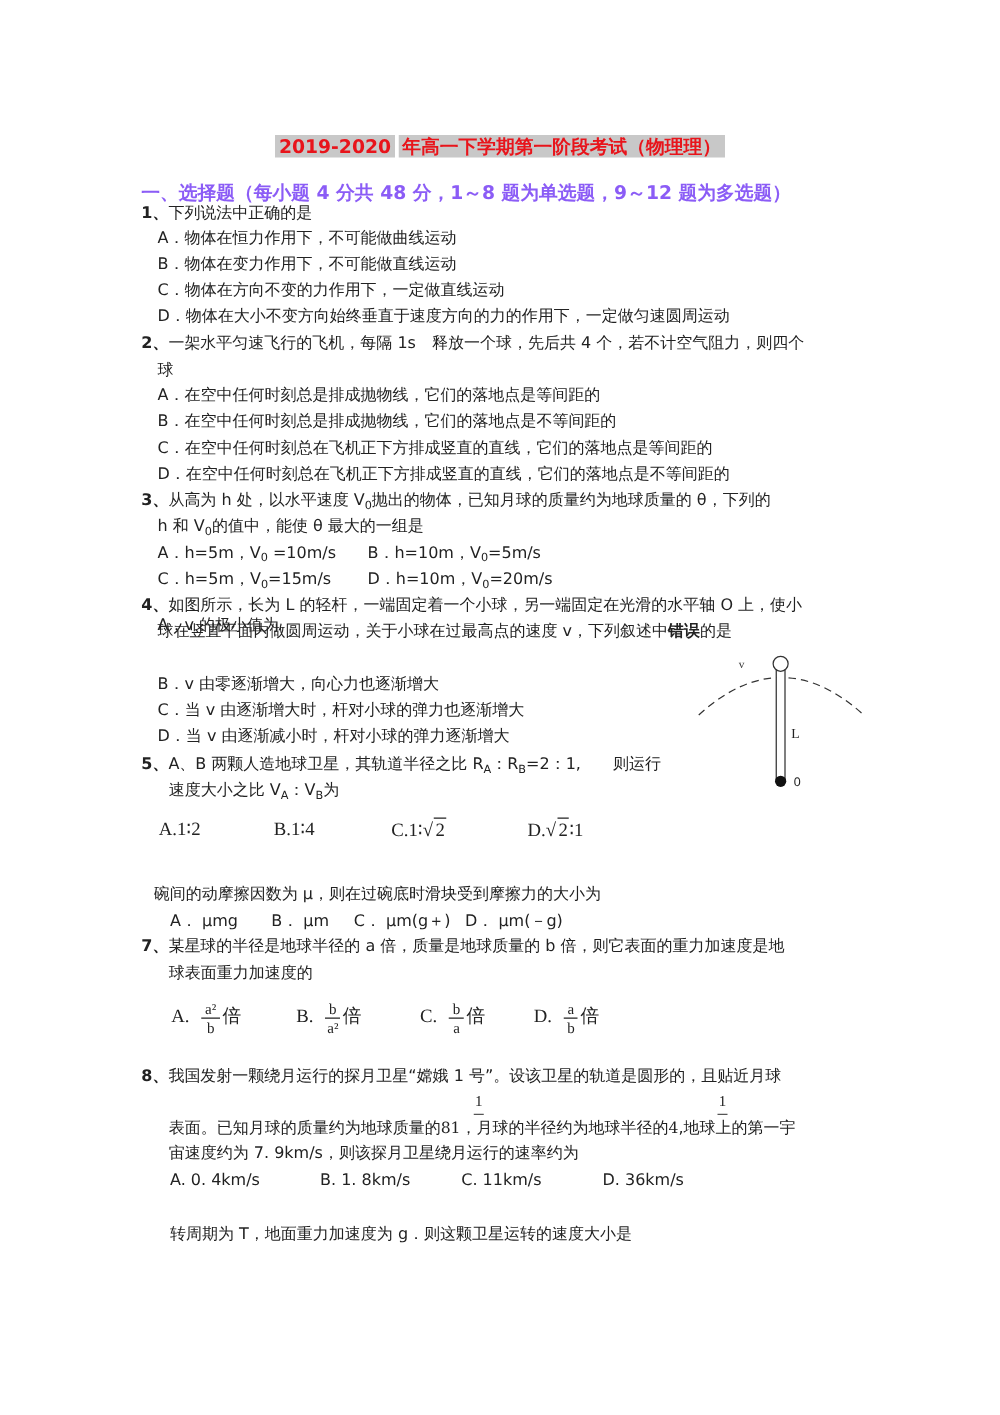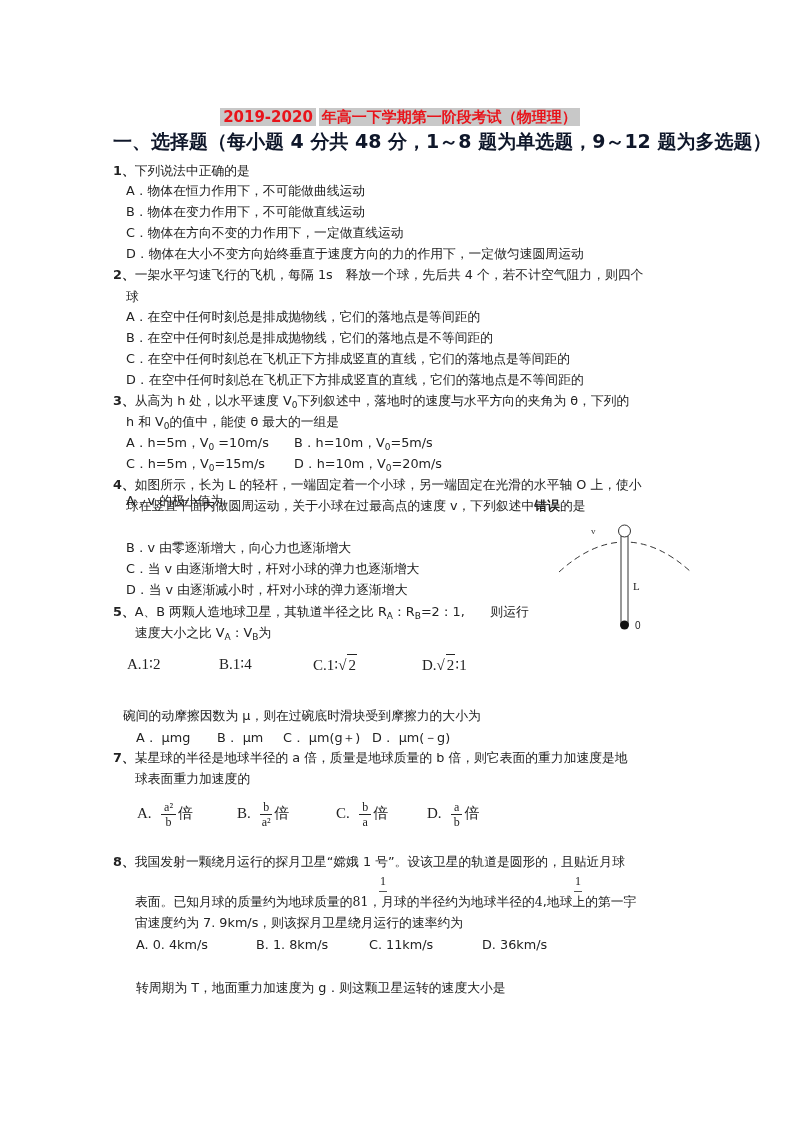--- a/index.html
+++ b/index.html
@@ -2,21 +2,21 @@
 <html><head>
 <meta charset="utf-8">
 <style>
   html, body { margin: 0; padding: 0; background: #ffffff; }
   body { width: 800px; height: 1132px; position: relative; overflow: hidden;
          font-family: "DejaVu Sans", "Liberation Sans", sans-serif; color: #1a1a1a; }
   .page { position: absolute; left: 0; top: 0; width: 800px; height: 988px; }
   .title { position: absolute; top: 106px; left: 0; width: 800px; text-align: center;
            font-family: "DejaVu Sans", sans-serif; font-weight: bold; font-size: 15px; line-height: 22px; color: #e8141b; }
   .title span.hl { background: #c8c8c8; padding: 0 3px; }
-  .section { position: absolute; left: 113px; top: 131px; font-size: 19px; font-weight: bold; line-height: 20px; color: #0f172a; white-space: nowrap; }
+  .section { position: absolute; left: 113px; top: 144px; font-size: 15px; font-weight: bold; line-height: 20px; color: #8b5cf6; white-space: nowrap; }
   .line { position: absolute; font-size: 12.8px; line-height: 18px; white-space: nowrap; color: #222; }
   .qnum { font-weight: bold; }
   .opt { position: absolute; font-size: 12.8px; line-height: 18px; white-space: nowrap; color: #222; }
   .serif { font-family: "DejaVu Serif", "Liberation Serif", serif; }
   .mathopt { position: absolute; font-family: "Liberation Serif", "DejaVu Serif", serif; font-size: 15px; line-height: 20px; white-space: nowrap; color: #222; }
   .sub { font-size: 9px; vertical-align: -3px; }
   .sqrt { display: inline-block; border-top: 1px solid #222; padding: 0 1px; margin-left: 1px; }
   .frac { display: inline-flex; flex-direction: column; align-items: center; vertical-align: middle; margin: 0 2px; }
   .frac .num { font-size: 12px; line-height: 14px; padding: 0 3px; border-bottom: 1px solid #222; }
   .frac .den { font-size: 12px; line-height: 14px; }
@@ -47,21 +47,21 @@
   <div class="line" style="left:113px;top:266px">
     <span class="qnum">2、</span><span>一架水平匀速飞行的飞机，每隔 1s　释放一个球，先后共 4 个，若不计空气阻力，则四个</span>
   </div>
   <div class="line" style="left:126px;top:288px">球</div>
   <div class="opt" style="left:126px;top:308px">A．在空中任何时刻总是排成抛物线，它们的落地点是等间距的</div>
   <div class="opt" style="left:126px;top:350px">C．在空中任何时刻总在飞机正下方排成竖直的直线，它们的落地点是等间距的</div>
   <div class="opt" style="left:126px;top:329px">B．在空中任何时刻总是排成抛物线，它们的落地点是不等间距的</div>
   <div class="opt" style="left:126px;top:371px">D．在空中任何时刻总在飞机正下方排成竖直的直线，它们的落地点是不等间距的</div>
 
   <div class="line" style="left:113px;top:392px">
-    <span class="qnum">3、</span><span>从高为 h 处，以水平速度 V</span><span class="sub">0</span><span>下列叙述中，落地时的速度与水平方向的夹角为 θ，下列的</span>
+    <span class="qnum">3、</span><span>从高为 h 处，以水平速度 V</span><span class="sub">0</span><span>抛出的物体，已知月球的质量约为地球质量的 θ，下列的</span>
   </div>
   <div class="line" style="left:126px;top:413px">
     <span>h 和 V</span><span class="sub">0</span><span>的值中，能使 θ 最大的一组是</span>
   </div>
   <div class="opt" style="left:126px;top:434px"><span>A．h=5m，V</span><span class="sub">0</span><span> =10m/s</span></div>
   <div class="opt" style="left:294px;top:434px"><span>B．h=10m，V</span><span class="sub">0</span><span>=5m/s</span></div>
   <div class="opt" style="left:126px;top:455px"><span>C．h=5m，V</span><span class="sub">0</span><span>=15m/s</span></div>
   <div class="opt" style="left:294px;top:455px"><span>D．h=10m，V</span><span class="sub">0</span><span>=20m/s</span></div>
 
   <div class="line" style="left:113px;top:476px">

